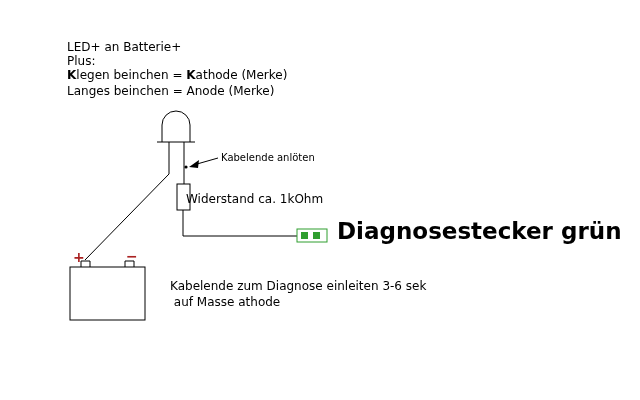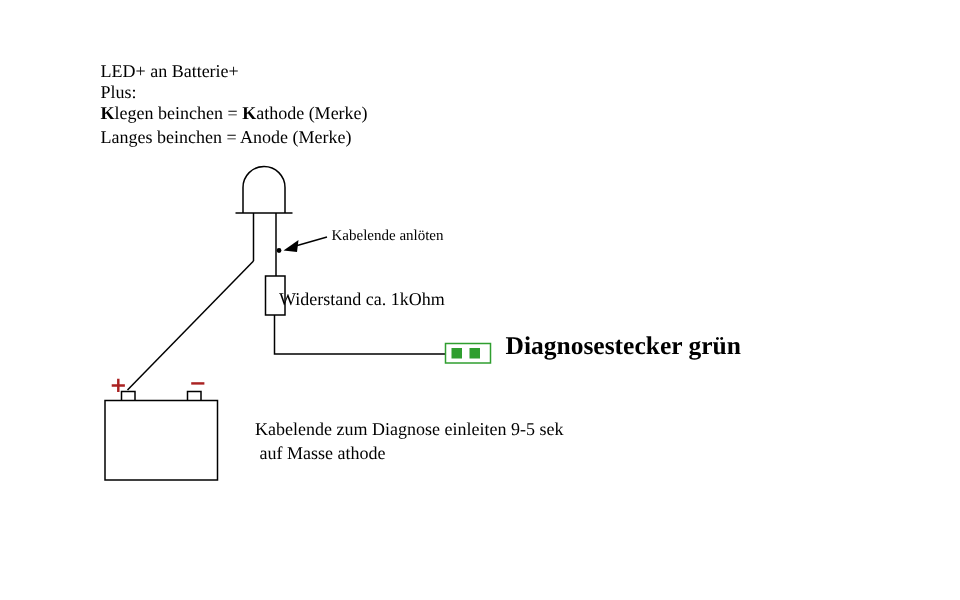--- a/index.html
+++ b/index.html
@@ -9,25 +9,24 @@
     font-family: "DejaVu Sans", sans-serif;
     position: relative;
     overflow: hidden;
   }
   .txt {
     position: absolute;
     font-size: 12px;
     color: #000;
     line-height: 14px;
     white-space: pre;
-    font-family: Liberation Serif, serif;
   }
   .txt b { font-weight: bold; }
   .small { font-size: 10px; }
-  .big { font-size: 17px; font-weight: bold; }
+  .big { font-size: 23px; font-weight: bold; }
   .terminal {
     position: absolute;
     font-size: 14px;
     font-weight: bold;
     color: var(--terminal-red, #aa2222);
     line-height: 14px;
   }
   svg.diagram { position: absolute; left: 0; top: 0; }
   .green-stroke { stroke: var(--green, #2f9e2f); }
   .green-fill { fill: var(--green, #2f9e2f); }
@@ -69,17 +68,17 @@
 </svg>
 
 <div class="txt" style="left:67px; top:40px">LED+ an Batterie+</div>
 <div class="txt" style="left:67px; top:54px">Plus:</div>
 <div class="txt" style="left:67px; top:68px"><b>K</b><span>legen beinchen = </span><b>K</b><span>athode (Merke)</span></div>
 <div class="txt" style="left:67px; top:84px">Langes beinchen = Anode (Merke)</div>
 
 <div class="txt small" style="left:221px; top:151px">Kabelende anlöten</div>
 <div class="txt" style="left:186px; top:192px">Widerstand ca. 1kOhm</div>
 <div class="txt big" style="left:337px; top:224px">Diagnosestecker grün</div>
-<div class="txt" style="left:170px; top:279px">Kabelende zum Diagnose einleiten 9-5 sek</div>
+<div class="txt" style="left:170px; top:279px">Kabelende zum Diagnose einleiten 3-6 sek</div>
 <div class="txt" style="left:170px; top:295px"> auf Masse athode</div>
 
 <div class="terminal" style="left:73px; top:250px">+</div>
 <div class="terminal" style="left:126px; top:249px">−</div>
 
 </body></html>

